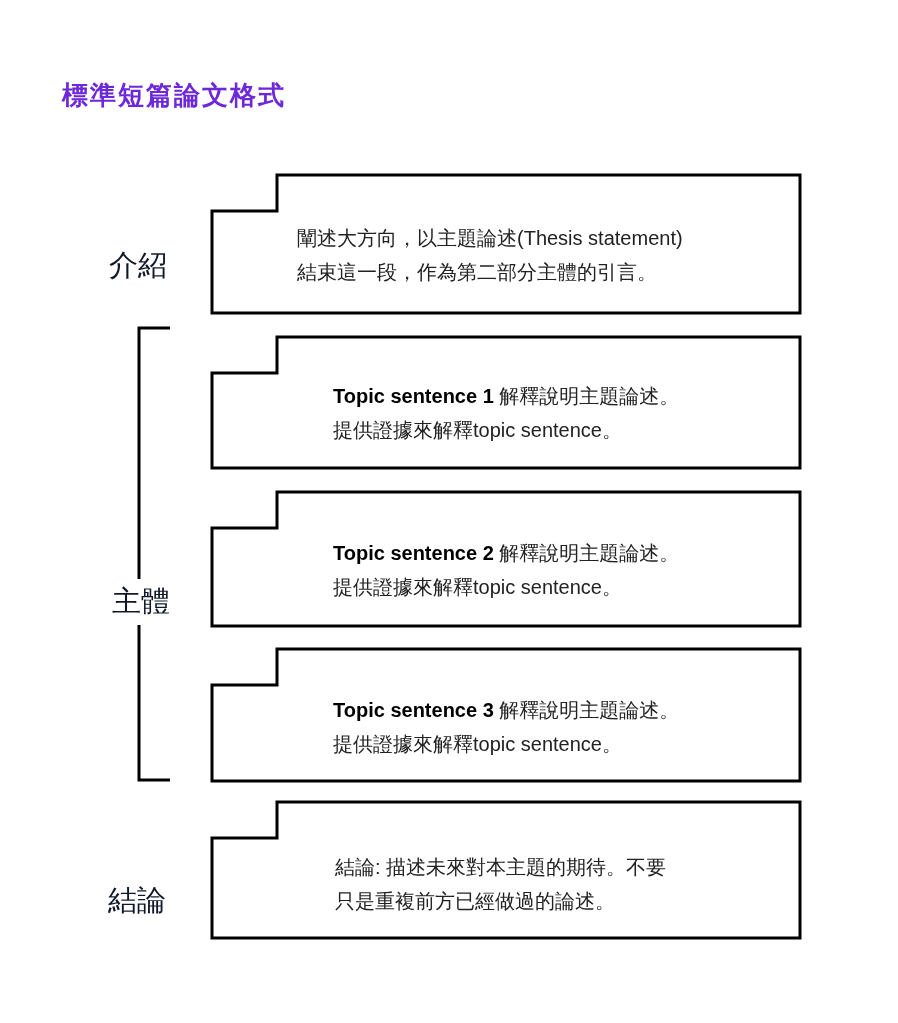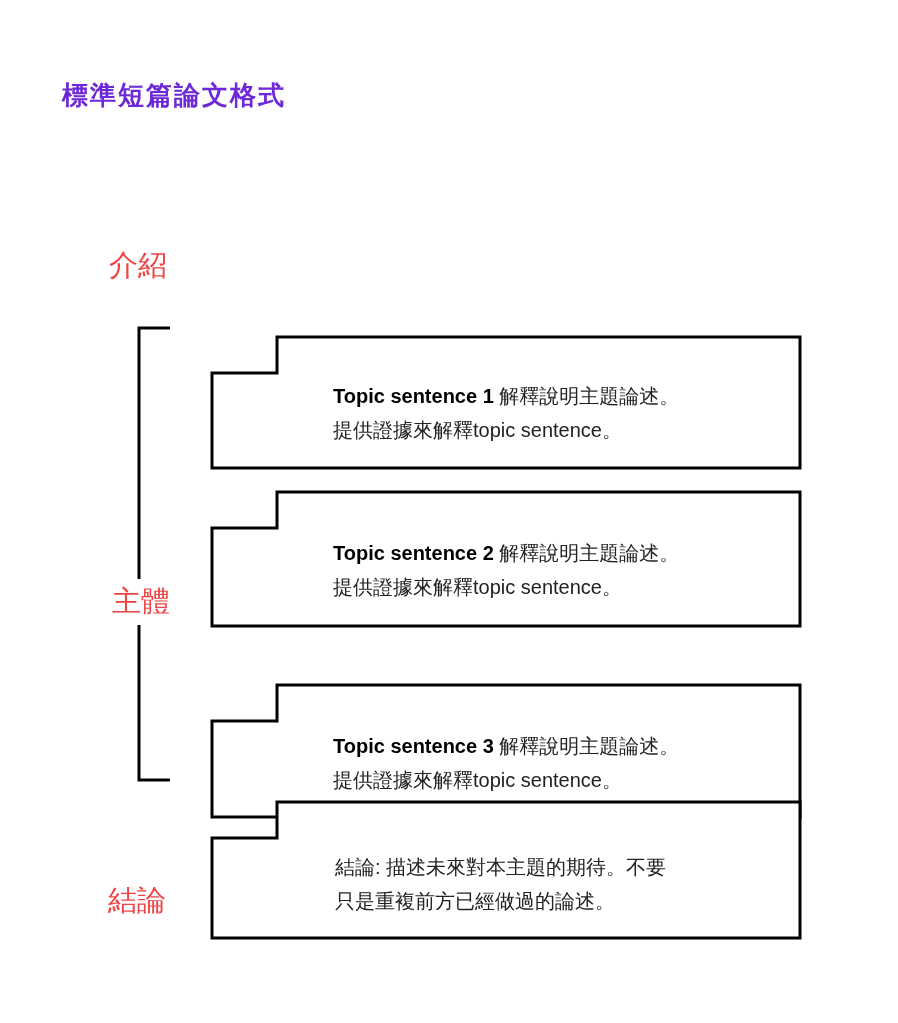--- a/index.html
+++ b/index.html
@@ -22,21 +22,21 @@
     font-family: "Liberation Serif", "DejaVu Serif", serif;
     font-weight: bold;
     font-size: 26px;
     letter-spacing: 2px;
     color: #6d28d9;
     white-space: nowrap;
   }
   .side-label {
     position: absolute;
     font-size: 29px;
-    color: #ef4444;
+    color: #0f172a;
     white-space: nowrap;
     z-index: 3;
   }
   .side-label.on-line {
     background: #ffffff;
     padding: 3px 0;
     margin-top: 39px;
   }
   .fbox {
     position: absolute;
@@ -76,20 +76,29 @@
   <div class="page-title">標準短篇論文格式</div>
 
   <div class="side-label" style="left:109px; top:246px;">介紹</div>
   <div class="side-label on-line" style="left:112px; top:540px;">主體</div>
   <div class="side-label" style="left:108px; top:881px;">結論</div>
 
   <svg class="bracket" width="46" height="462" viewBox="0 0 46 462">
     <polyline points="40,4 9,4 9,456 40,456" fill="none" stroke="#000000" stroke-width="3"></polyline>
   </svg>
 
+  <div class="fbox" style="top:173px; height:142px;">
+    <svg width="592" height="142" viewBox="0 0 592 142">
+      <polygon points="2,140 2,38 67,38 67,2 590,2 590,140" fill="#ffffff" stroke="#000000" stroke-width="3"></polygon>
+    </svg>
+    <div class="fbox-text" style="left:87px; top:48px;">
+      <div><b></b><span>闡述大方向，以主題論述(Thesis statement)</span></div>
+      <div><span>結束這一段，作為第二部分主體的引言。</span></div>
+    </div>
+  </div>
 
   <div class="fbox" style="top:335px; height:129px;">
     <svg width="592" height="135" viewBox="0 0 592 135">
       <polygon points="2,133 2,38 67,38 67,2 590,2 590,133" fill="#ffffff" stroke="#000000" stroke-width="3"></polygon>
     </svg>
     <div class="fbox-text" style="left:123px; top:44px;">
       <div><b>Topic sentence 1 </b><span>解釋說明主題論述。</span></div>
       <div><span>提供證據來解釋topic sentence。</span></div>
     </div>
   </div>
@@ -97,21 +106,21 @@
   <div class="fbox" style="top:490px; height:158px;">
     <svg width="592" height="138" viewBox="0 0 592 138">
       <polygon points="2,136 2,38 67,38 67,2 590,2 590,136" fill="#ffffff" stroke="#000000" stroke-width="3"></polygon>
     </svg>
     <div class="fbox-text" style="left:123px; top:46px;">
       <div><b>Topic sentence 2 </b><span>解釋說明主題論述。</span></div>
       <div><span>提供證據來解釋topic sentence。</span></div>
     </div>
   </div>
 
-  <div class="fbox" style="top:647px; height:136px;margin-top:36px;">
+  <div class="fbox" style="top:647px; height:136px;">
     <svg width="592" height="136" viewBox="0 0 592 136">
       <polygon points="2,134 2,38 67,38 67,2 590,2 590,134" fill="#ffffff" stroke="#000000" stroke-width="3"></polygon>
     </svg>
     <div class="fbox-text" style="left:123px; top:46px;">
       <div><b>Topic sentence 3 </b><span>解釋說明主題論述。</span></div>
       <div><span>提供證據來解釋topic sentence。</span></div>
     </div>
   </div>
 
   <div class="fbox" style="top:800px; height:120px;">

